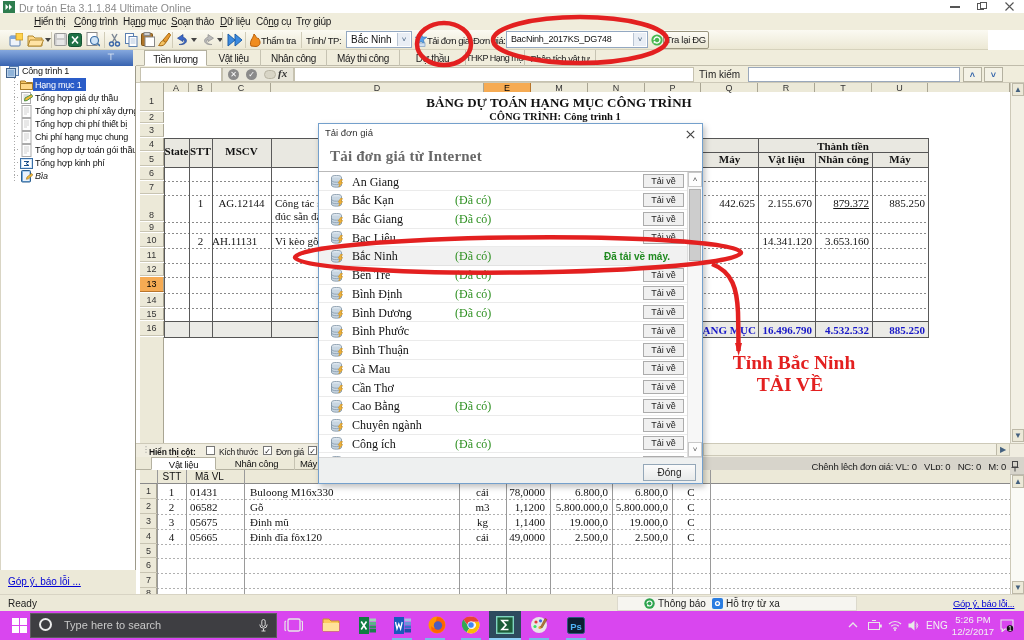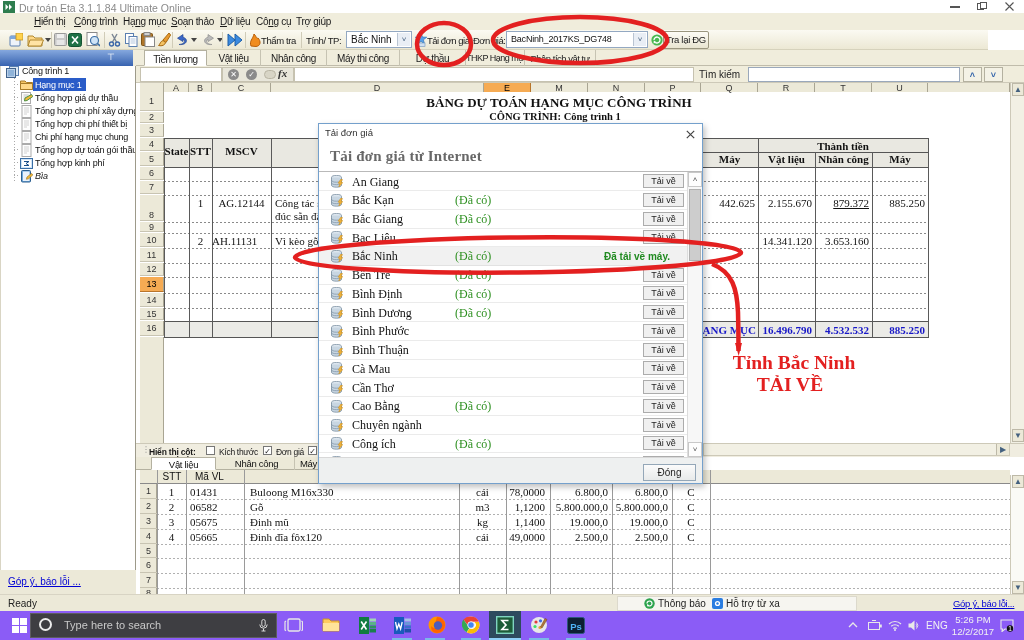--- a/index.html
+++ b/index.html
@@ -364,20 +364,27 @@
 
   <div class="abs" style="left:567px;top:0;width:307px;height:13px;background:#f2f0e4;border:1px solid #cdc9b8;">
     <div class="abs" style="right:0px;top:0px;width:13px;height:11px;background:#ece9d8;border-left:1px solid #bdb9a8;color:#44617f;font-size:8px;text-align:center;line-height:11px;">▶</div>
   </div>
 
   <div class="abs" style="left:0;top:14px;width:567px;height:13px;background:#ece9d8;border-bottom:1px solid #b4b1a0;"></div>
   <div class="abs" style="left:15px;top:14px;width:65px;height:13px;background:#fff;border:1px solid #b4b1a0;border-bottom:1px solid #fff;font-size:9.5px;letter-spacing:-0.3px;text-align:center;line-height:13px;color:#111;">Vật liệu</div>
   <div class="abs" style="left:83px;top:14px;width:76px;height:13px;font-size:9.5px;letter-spacing:-0.3px;text-align:center;line-height:13px;color:#111;border-right:1px solid #c6c3b2;">Nhân công</div>
   <div class="abs" style="left:164px;top:14px;width:40px;height:13px;font-size:9.5px;letter-spacing:-0.3px;text-align:left;line-height:13px;color:#111;">Máy</div>
 
+  <div class="abs" style="left:567px;top:14px;width:321px;height:18px;background:#d7d4cb;border-bottom:1px solid #bdbab0;">
+    <span class="abs" style="right:18px;top:4px;font-size:9.5px;letter-spacing:-0.2px;color:#222;">Chênh lệch đơn giá: VL: 0&nbsp;&nbsp; VLp: 0&nbsp;&nbsp; NC: 0&nbsp;&nbsp; M: 0</span>
+    <svg class="abs" style="right:5px;top:4px" width="8" height="11" viewBox="0 0 8 11">
+        <rect x="1.5" y="0.5" width="5" height="5.5" fill="none" stroke="#444"></rect>
+        <path d="M0.5 6.5 H7.5 M4 6.5 V10.5" stroke="#444"></path>
+      </svg>
+  </div>
 
   <div class="abs" style="left:4px;top:27px;width:870px;height:14px;background:#ece9d8;border-bottom:1px solid #8a8a8a;">
     <span class="abs" style="left:18px;top:1px;width:28px;text-align:center;font-size:10px;color:#111;">STT</span>
     <span class="abs" style="left:55px;top:1px;font-size:10px;color:#111;">Mã VL</span>
   </div>
 
   <div class="abs" style="left:4px;top:41px;width:17px;height:110px;background:#ece9d8;border-right:1px solid #a9a593;"></div>
   <div class="abs" style="left:4px;top:41px;width:17px;text-align:center;font-size:9px;color:#333;height:15px;line-height:15px;border-bottom:1px solid #c8c4b2;">1</div>
   <div class="abs" style="left:4px;top:56px;width:17px;text-align:center;font-size:9px;color:#333;height:15px;line-height:15px;border-bottom:1px solid #c8c4b2;">2</div>
   <div class="abs" style="left:4px;top:71px;width:17px;text-align:center;font-size:9px;color:#333;height:15px;line-height:15px;border-bottom:1px solid #c8c4b2;">3</div>
@@ -455,21 +462,21 @@
   <span class="abs" style="left:658px;top:3px;font-size:10px;color:#222;">Thông báo</span>
   <svg class="abs" style="left:712px;top:3px" width="11" height="11" viewBox="0 0 11 11">
       <rect width="11" height="11" rx="2" fill="#2a7de1"></rect>
       <circle cx="5.5" cy="5.5" r="2.6" fill="#fff"></circle>
       <circle cx="5.5" cy="5.5" r="1.2" fill="#2a7de1"></circle>
     </svg>
   <span class="abs" style="left:726px;top:3px;font-size:10px;color:#222;">Hỗ trợ từ xa</span>
   <span class="abs" style="left:953px;top:3px;font-size:9.5px;letter-spacing:-0.3px;color:#0000d4;text-decoration:underline;">Góp ý, báo lỗi...</span>
 </div>
 
-<div class="abs" id="taskbar" style="left:0;top:611px;width:1024px;height:29px;background:#8b5cf6;">
+<div class="abs" id="taskbar" style="left:0;top:611px;width:1024px;height:29px;background:#d946ef;">
 
   <svg class="abs" style="left:12px;top:7px" width="15" height="15" viewBox="0 0 15 15">
       <rect x="0" y="0" width="7" height="7" fill="#fff"></rect>
       <rect x="8" y="0" width="7" height="7" fill="#fff"></rect>
       <rect x="0" y="8" width="7" height="7" fill="#fff"></rect>
       <rect x="8" y="8" width="7" height="7" fill="#fff"></rect>
     </svg>
 
   <div class="abs" style="left:30px;top:2px;width:247px;height:25px;background:#3e3e42;border:1px solid #5c5c60;">
     <div class="abs" style="left:8px;top:4px;width:13px;height:13px;border:2px solid #ececec;border-radius:50%;"></div>

